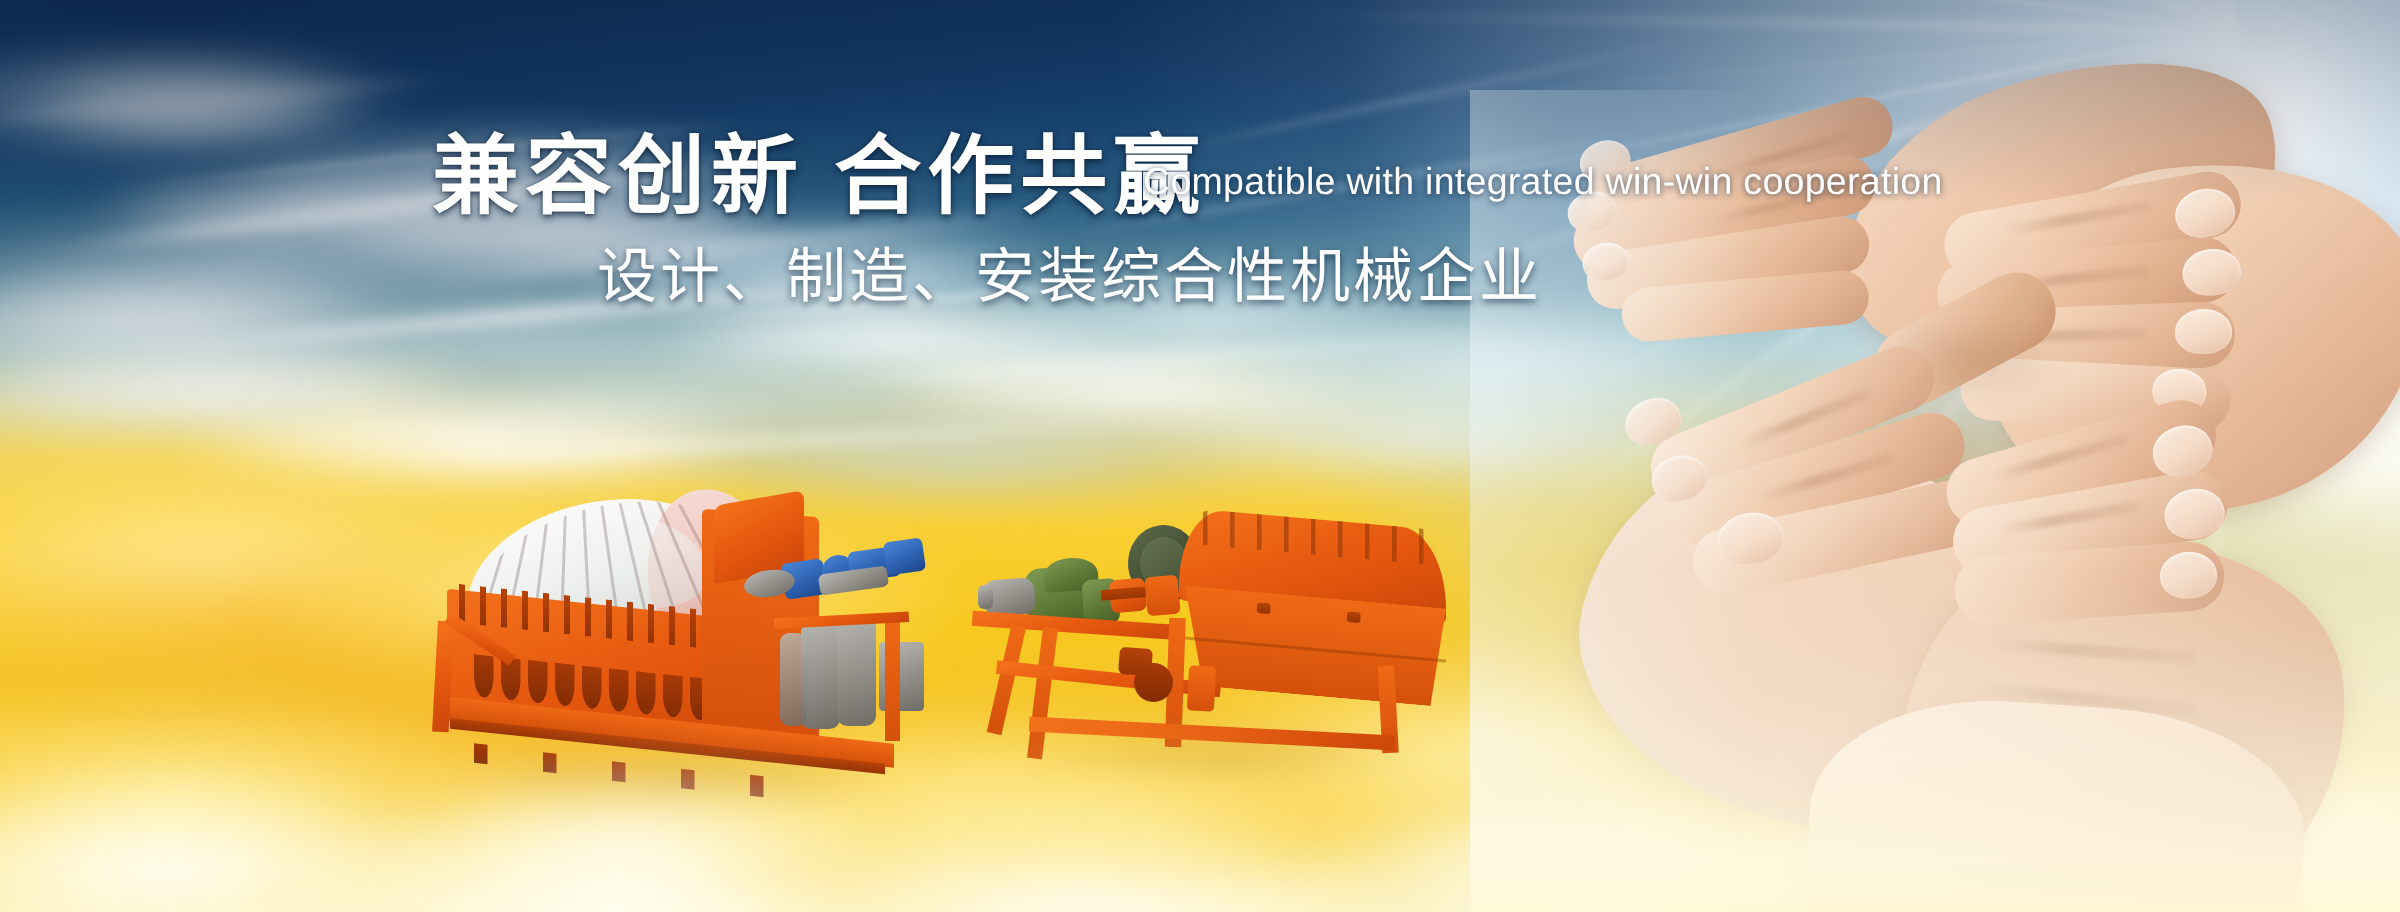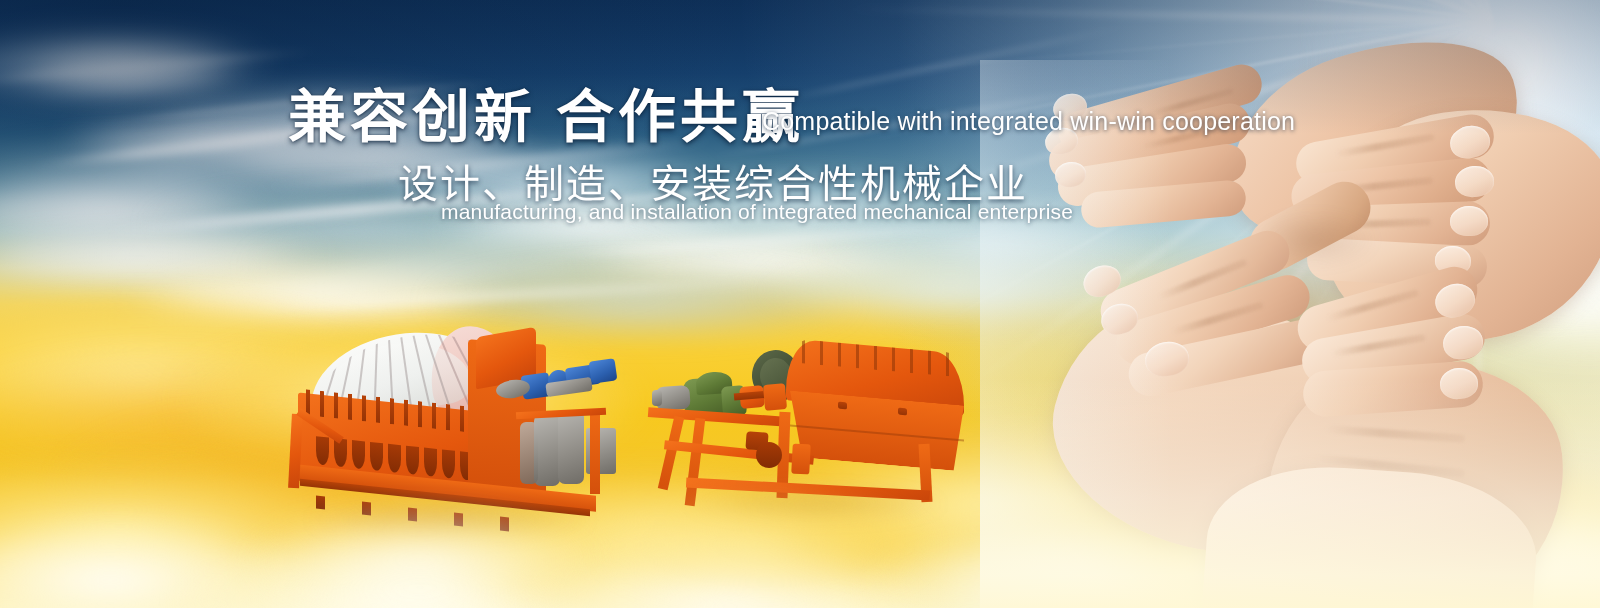--- a/index.html
+++ b/index.html
@@ -515,16 +515,15 @@
     <div class="cloud cbright" style="left:240px;top:505px;width:360px;height:110px;opacity:.75;"></div>
     <div class="cloud cgold" style="left:600px;top:490px;width:330px;height:110px;opacity:.5;"></div>
   </div>
 
   <div class="layer" id="vignette"></div>
 
   <div id="textblock">
     <div class="t-line" id="headline-cn">兼容创新  合作共赢</div>
     <div class="t-line" id="headline-en">Compatible with integrated win-win cooperation</div>
     <div class="t-line" id="sub-cn">设计、制造、安装综合性机械企业</div>
-    <div class="t-line" id="sub-en">manufacturing, and installation of integrated mechanical enterprise</div>
   </div>
 
 </div>
 
 </body></html>

